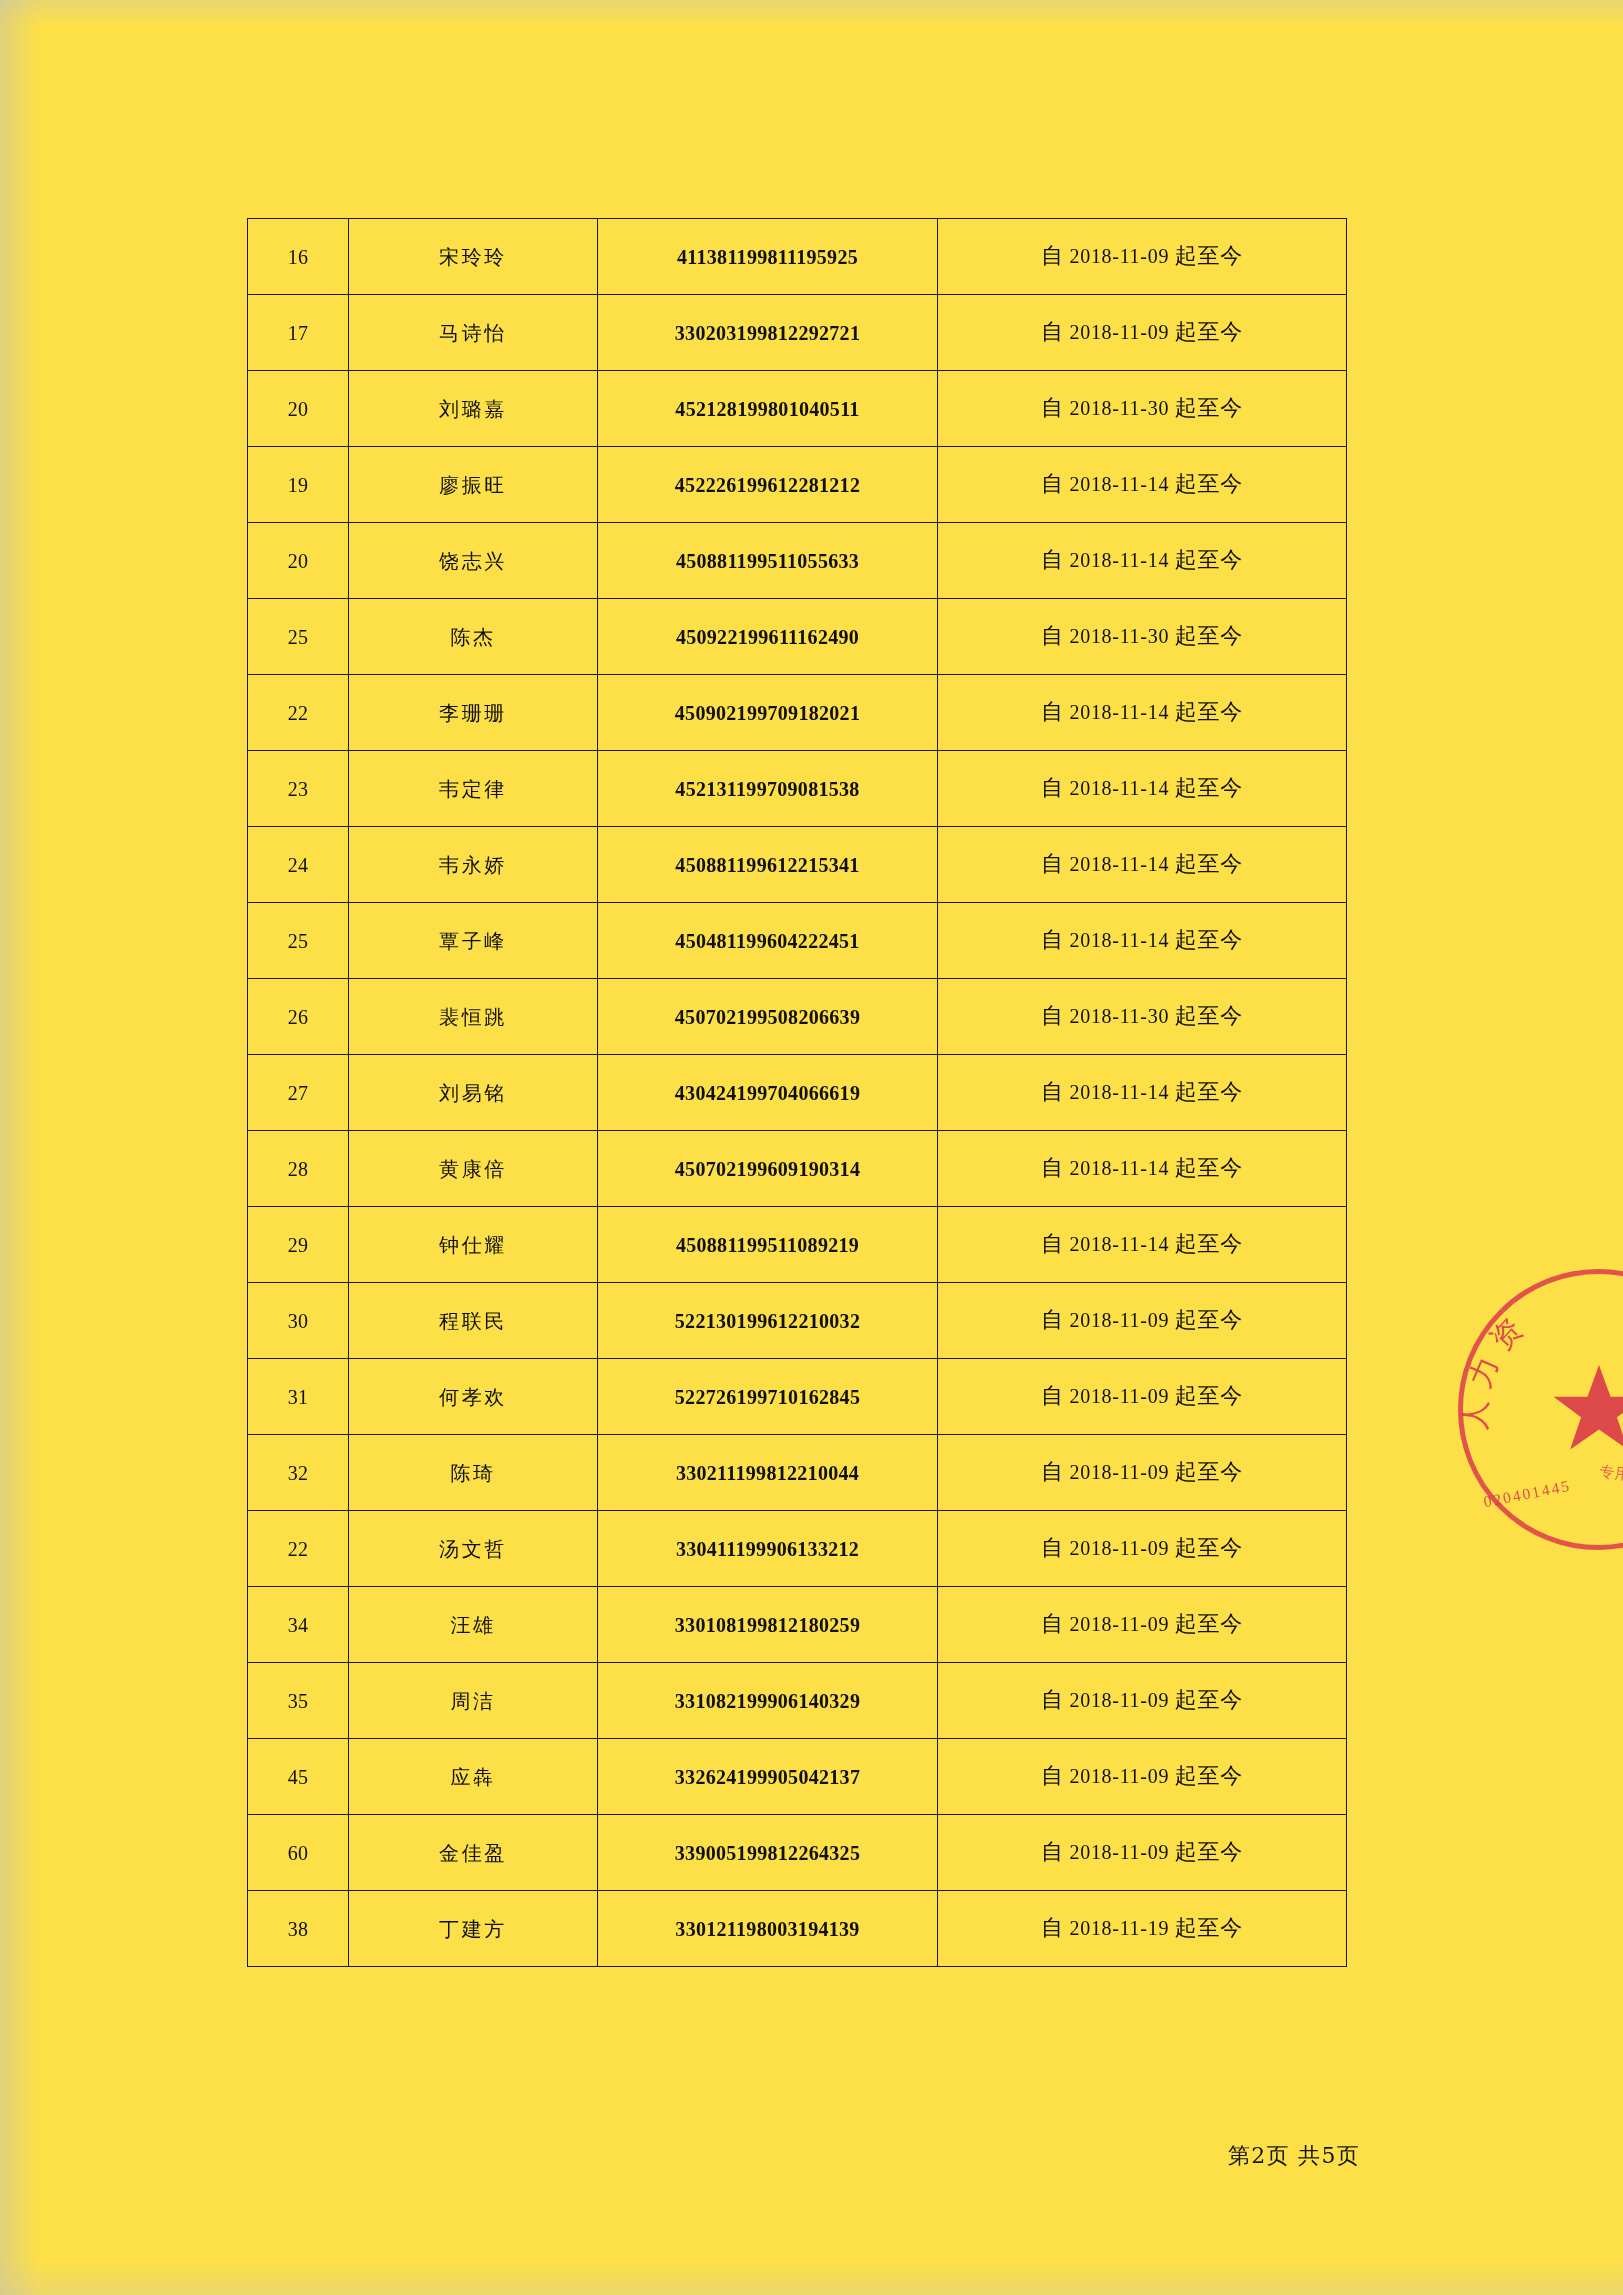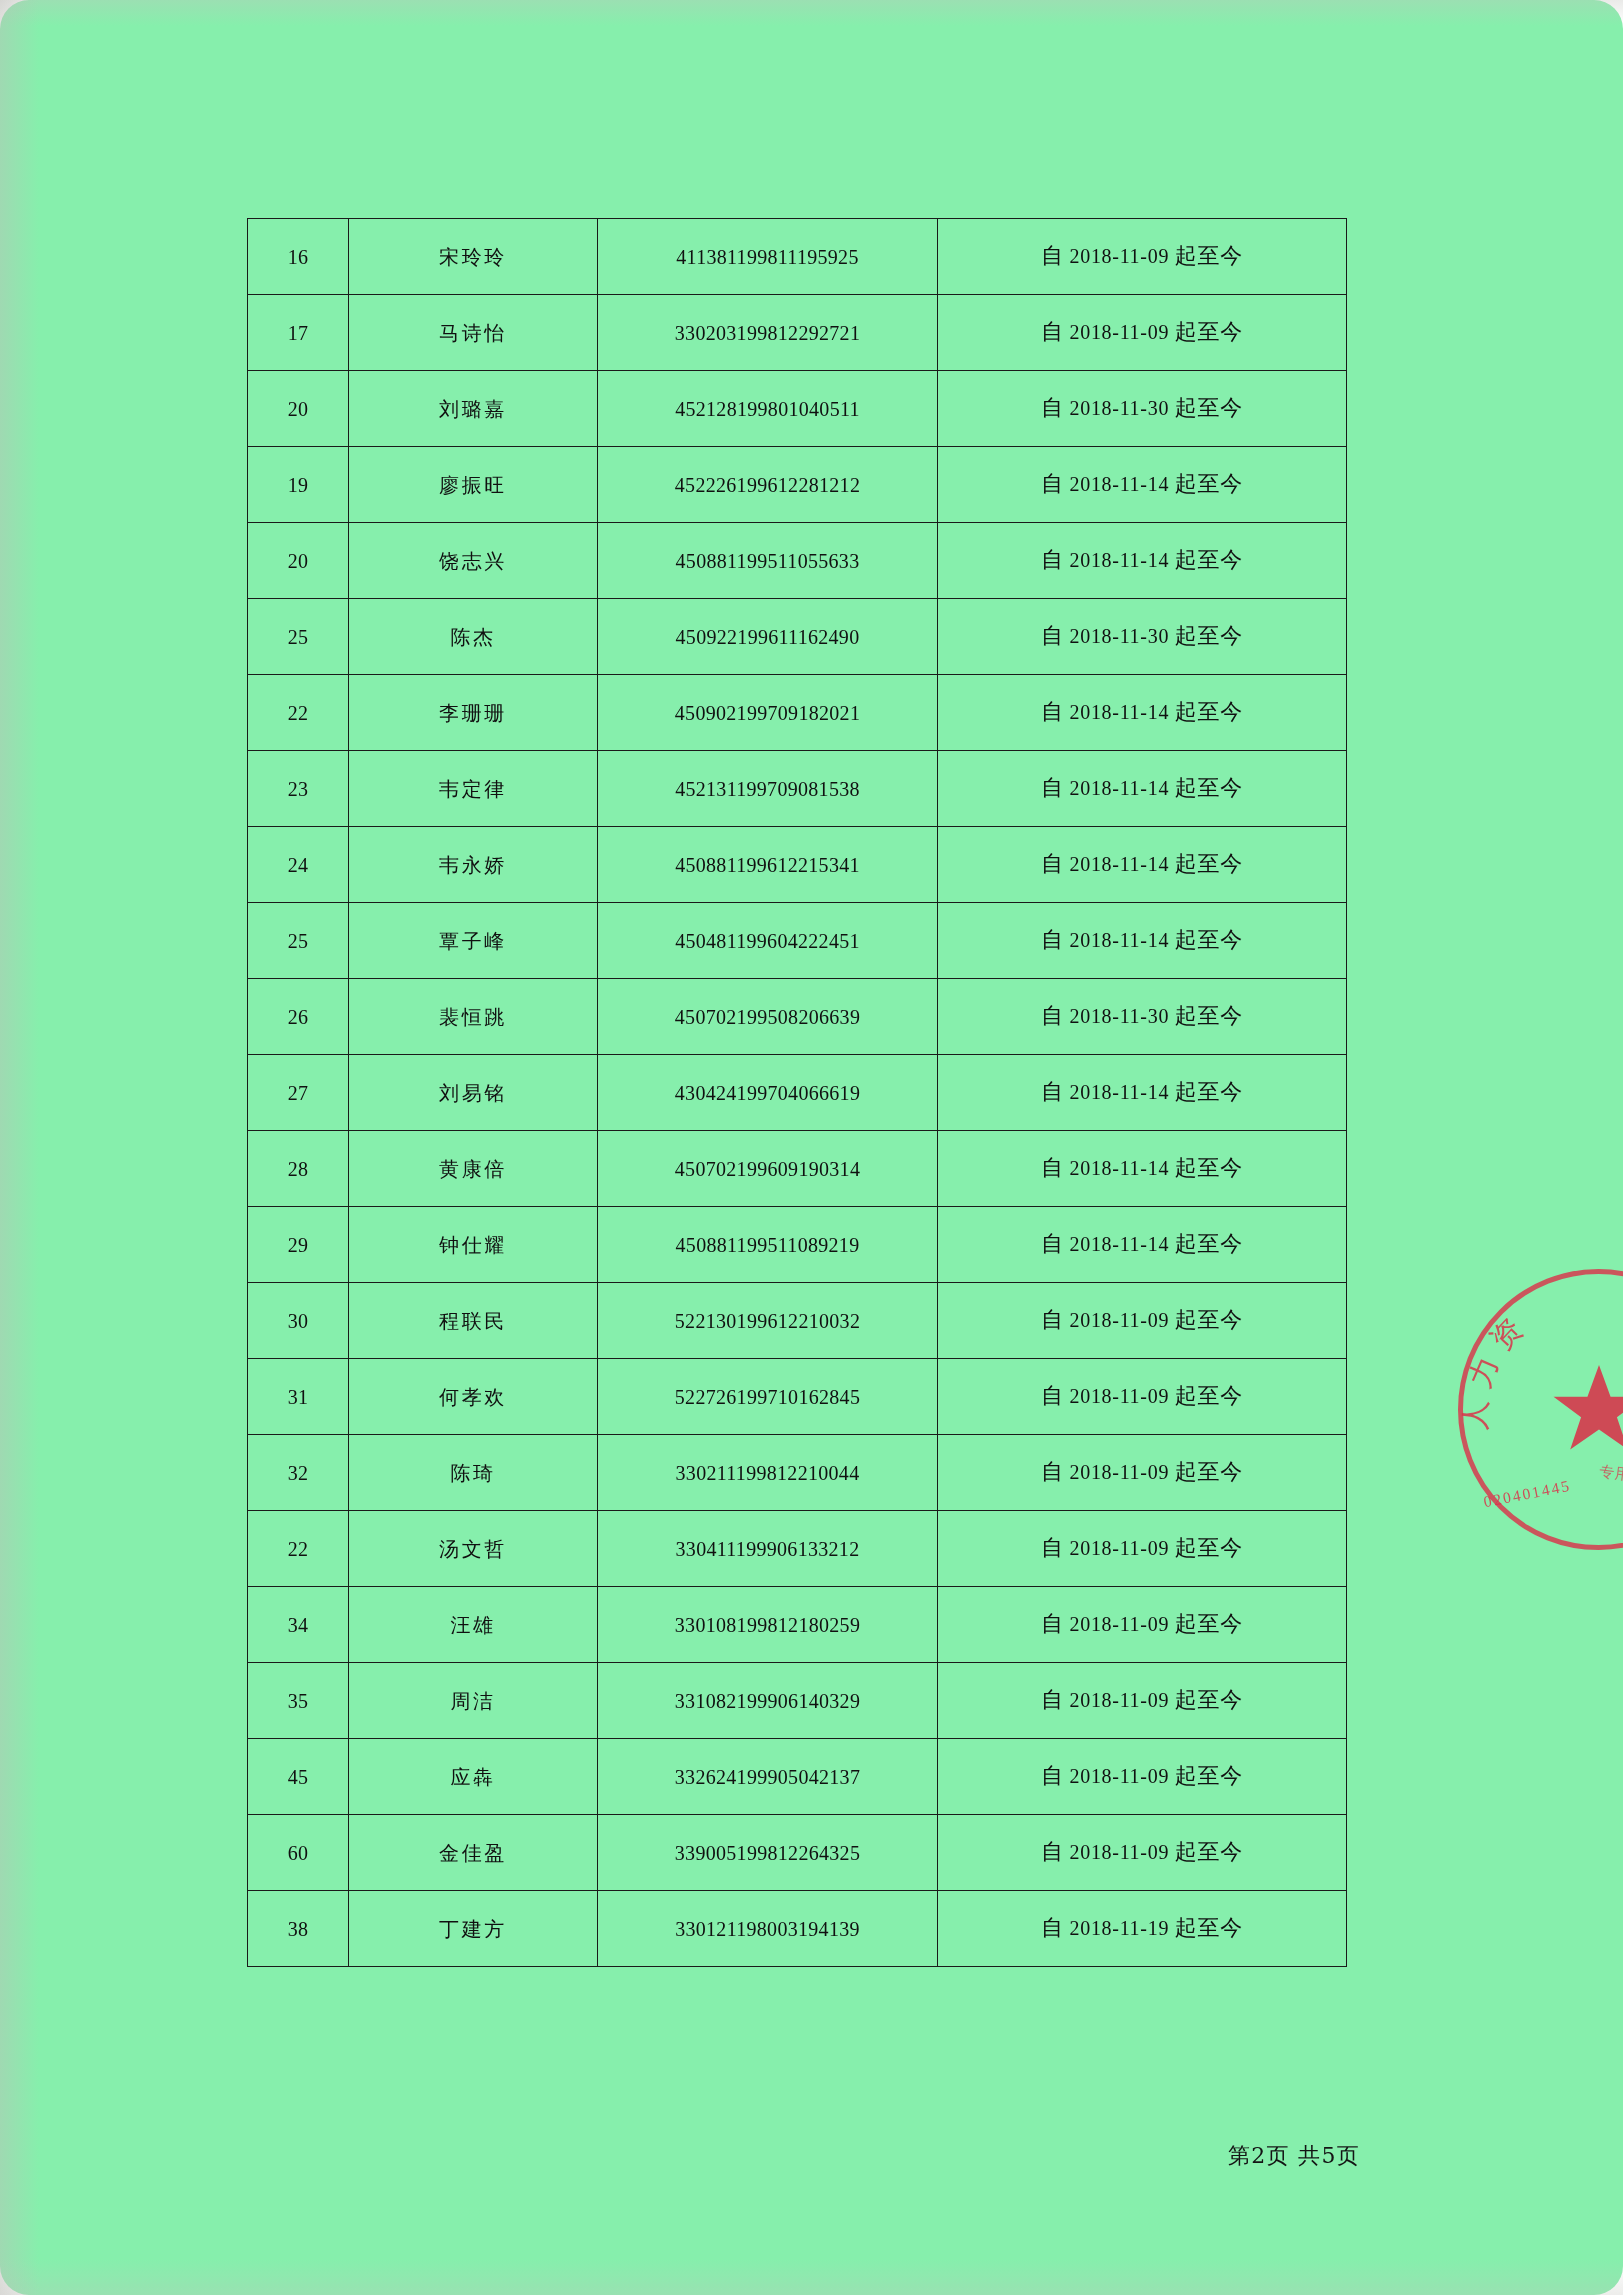--- a/index.html
+++ b/index.html
@@ -13,22 +13,21 @@
     position: relative;
     font-family: "Liberation Serif", "DejaVu Serif", serif;
     color: #101010;
     overflow: hidden;
   }
 
   
   .page {
     position: absolute;
     inset: 0;
-    background: #86efac;
-    border-radius: 29px;
+    background: #fde047;
   }
 
   
   .scan-edge-left {
     position: absolute;
     left: 0; top: 0; bottom: 0; width: 39px;
     background: linear-gradient(to right, rgba(190,190,185,0.45), rgba(255,255,255,0));
     pointer-events: none;
   }
   .scan-edge-top {
@@ -77,20 +76,21 @@
   td.name {
     font-size: 23px;
     letter-spacing: 2.6px;
     font-family: Liberation Serif, serif;
     margin-top: 45px;
   }
   td.id {
     font-size: 21.6px;
     letter-spacing: 0.3px;
     font-family: "Liberation Serif", "DejaVu Serif", serif;
+    font-weight: bold;
   }
   td.period {
     font-size: 21.6px;
     letter-spacing: 0.7px;
   }
   td.period .cn {
     font-family: "DejaVu Serif", "Liberation Serif", serif;
     font-size: 22px;
   }
 

